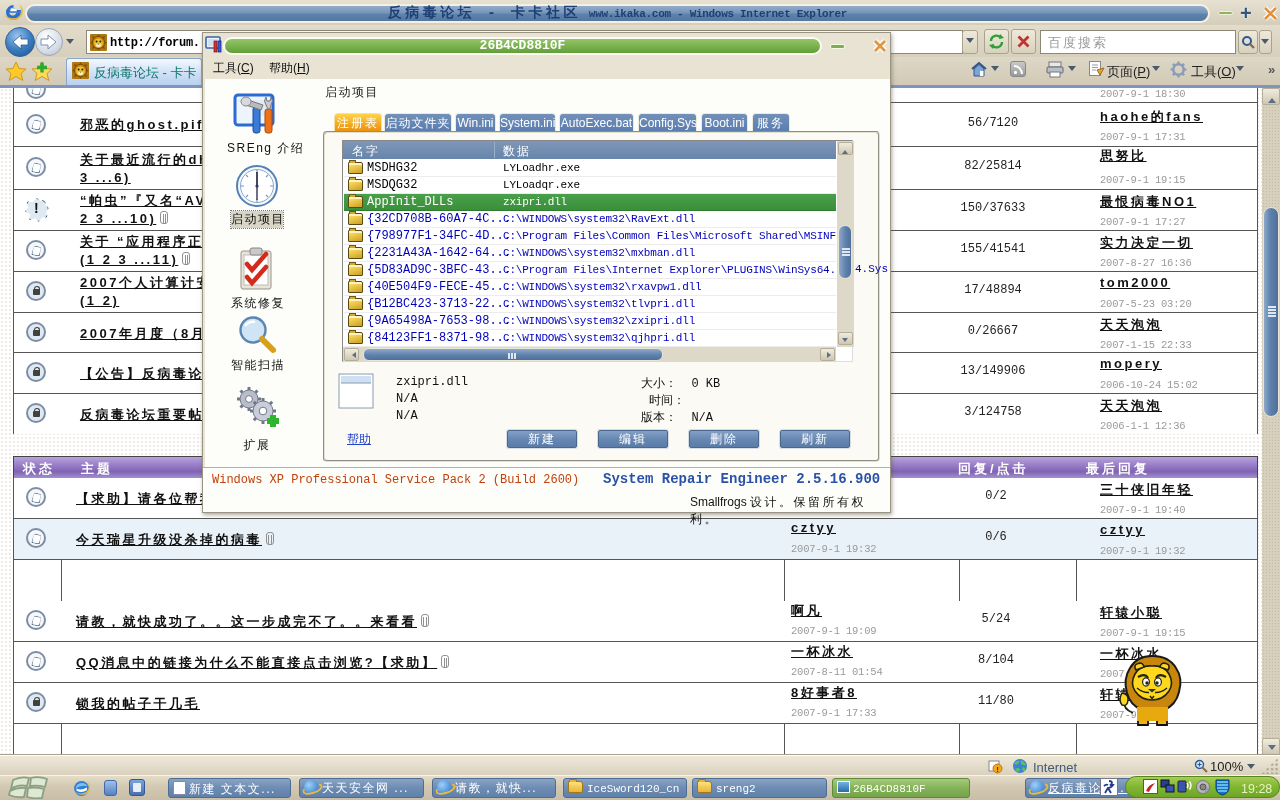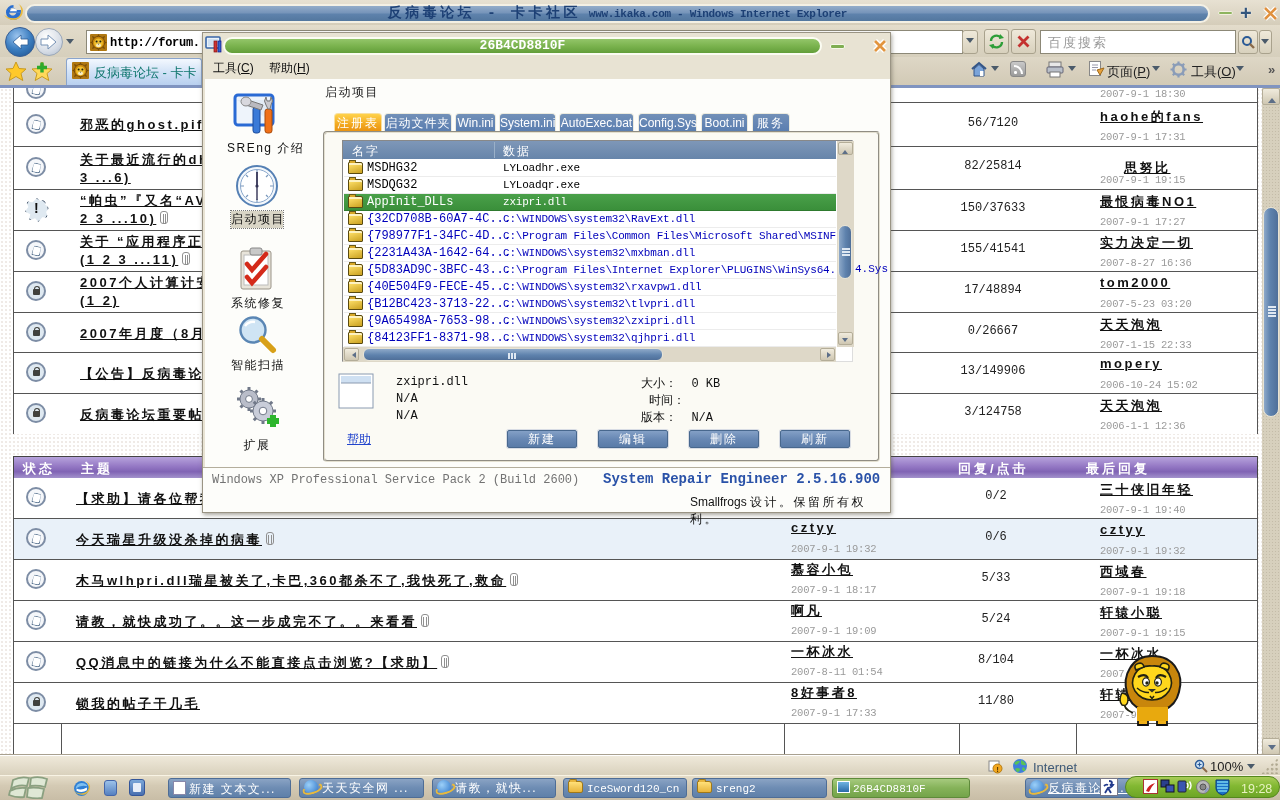--- a/index.html
+++ b/index.html
@@ -124,21 +124,21 @@
     <div class="abs t1" style="left:66px;top:13px;"><span class="link">邪恶的ghost.pif又出新变种</span></div>
     <div class="abs num" style="top:13px;">56/7120</div>
     <div class="abs t1" style="left:1086px;top:5px;"><span class="link">haohe的fans</span></div>
     <div class="abs gdate" style="left:1086px;top:28px;">2007-9-1 17:31</div>
   </div>
   <div class="row" style="top:62px;height:43px;">
     <div class="ticon bub" style="left:12px;top:10px;"></div>
     <div class="abs t1" style="left:66px;top:4px;"><span class="link">关于最近流行的dhbpri</span></div>
     <div class="abs t1" style="left:66px;top:23px;"><span class="link">3 ...6)</span></div>
     <div class="abs num" style="top:12px;">82/25814</div>
-    <div class="abs t1" style="left:1086px;top:12px;margin-left:24px;"><span class="link">思努比</span></div>
+    <div class="abs t1" style="left:1086px;top:0;"><span class="link">思努比</span></div>
     <div class="abs gdate" style="left:1086px;top:27px;">2007-9-1 19:15</div>
   </div>
   <div class="row" style="top:105px;height:41px;">
     <div class="ticon burst" style="left:12px;top:9px;"></div>
     <div class="abs t1" style="left:66px;top:2px;"><span class="link">“帕虫”『又名“AV终</span></div>
     <div class="abs t1" style="left:66px;top:21px;"><span class="link">2 3 ...10)</span><span class="clip"></span></div>
     <div class="abs num" style="top:11px;">150/37633</div>
     <div class="abs t1" style="left:1086px;top:3px;"><span class="link">最恨病毒NO1</span></div>
     <div class="abs gdate" style="left:1086px;top:26px;">2007-9-1 17:27</div>
   </div>
@@ -202,29 +202,20 @@
     <div class="abs gdate" style="left:1086px;top:26px;">2007-9-1 19:40</div>
   </div>
   <div class="row" style="top:41px;height:41px;background:#e9f1f9;">
     <div class="ticon bub" style="left:12px;top:9px;"></div>
     <div class="abs t1" style="left:62px;top:12px;"><span class="link">今天瑞星升级没杀掉的病毒</span><span class="clip"></span></div>
     <div class="abs t1" style="left:777px;top:1px;"><span class="link">cztyy</span></div>
     <div class="abs gdate" style="left:777px;top:24px;">2007-9-1 19:32</div>
     <div class="abs numl" style="top:11px;">0/6</div>
     <div class="abs t1" style="left:1086px;top:3px;"><span class="link">cztyy</span></div>
     <div class="abs gdate" style="left:1086px;top:26px;">2007-9-1 19:32</div>
-  </div>
-  <div class="row" style="top:82px;height:41px;">
-    <div class="ticon bub" style="left:12px;top:9px;"></div>
-    <div class="abs t1" style="left:62px;top:12px;"><span class="link">木马wlhpri.dll瑞星被关了,卡巴,360都杀不了,我快死了,救命</span><span class="clip"></span></div>
-    <div class="abs t1" style="left:777px;top:1px;"><span class="link">慕容小包</span></div>
-    <div class="abs gdate" style="left:777px;top:24px;">2007-9-1 18:17</div>
-    <div class="abs numl" style="top:11px;">5/33</div>
-    <div class="abs t1" style="left:1086px;top:3px;"><span class="link">西域春</span></div>
-    <div class="abs gdate" style="left:1086px;top:26px;">2007-9-1 19:18</div>
   </div>
   <div class="row" style="top:123px;height:41px;">
     <div class="ticon bub" style="left:12px;top:9px;"></div>
     <div class="abs t1" style="left:62px;top:12px;"><span class="link">请教，就快成功了。。这一步成完不了。。来看看</span><span class="clip"></span></div>
     <div class="abs t1" style="left:777px;top:1px;"><span class="link">啊凡</span></div>
     <div class="abs gdate" style="left:777px;top:24px;">2007-9-1 19:09</div>
     <div class="abs numl" style="top:11px;">5/24</div>
     <div class="abs t1" style="left:1086px;top:3px;"><span class="link">轩辕小聪</span></div>
     <div class="abs gdate" style="left:1086px;top:26px;">2007-9-1 19:15</div>
   </div>
@@ -704,17 +695,17 @@
   <div class="abs mono12" style="left:436px;top:330px;">版本：&nbsp;&nbsp;N/A</div>
   <div class="abs" style="left:142px;top:352px;font-size:12px;color:#2244cc;text-decoration:underline;">帮助</div>
   <div class="dbtn" style="left:302px;top:351px;">新建</div>
   <div class="dbtn" style="left:393px;top:351px;">编辑</div>
   <div class="dbtn" style="left:484px;top:351px;">删除</div>
   <div class="dbtn" style="left:575px;top:351px;">刷新</div>
  </div>
 
  <div class="abs" style="left:0px;top:434px;width:687px;height:1px;background:#b4ae9c;"></div>
  <div class="abs" style="left:0px;top:435px;width:687px;height:44px;background:#fdfdfa;"></div>
- <div class="abs" style="left:9px;top:440px;font:12px 'Liberation Mono',monospace;color:#737373;">Windows XP Professional Service Pack 2 (Build 2600)</div>
+ <div class="abs" style="left:9px;top:440px;font:12px 'Liberation Mono',monospace;color:#c2410c;">Windows XP Professional Service Pack 2 (Build 2600)</div>
  <div class="abs" style="left:400px;top:438px;font:bold 14px 'Liberation Mono',monospace;color:#2a52a8;">System Repair Engineer 2.5.16.900</div>
  <div class="abs" style="left:487px;top:461px;font-size:12px;color:#111;">Smallfrogs <span style="letter-spacing:2.5px;">设计。保留所有权利。</span></div>
 </div>
 </div>
 
 </body></html>

